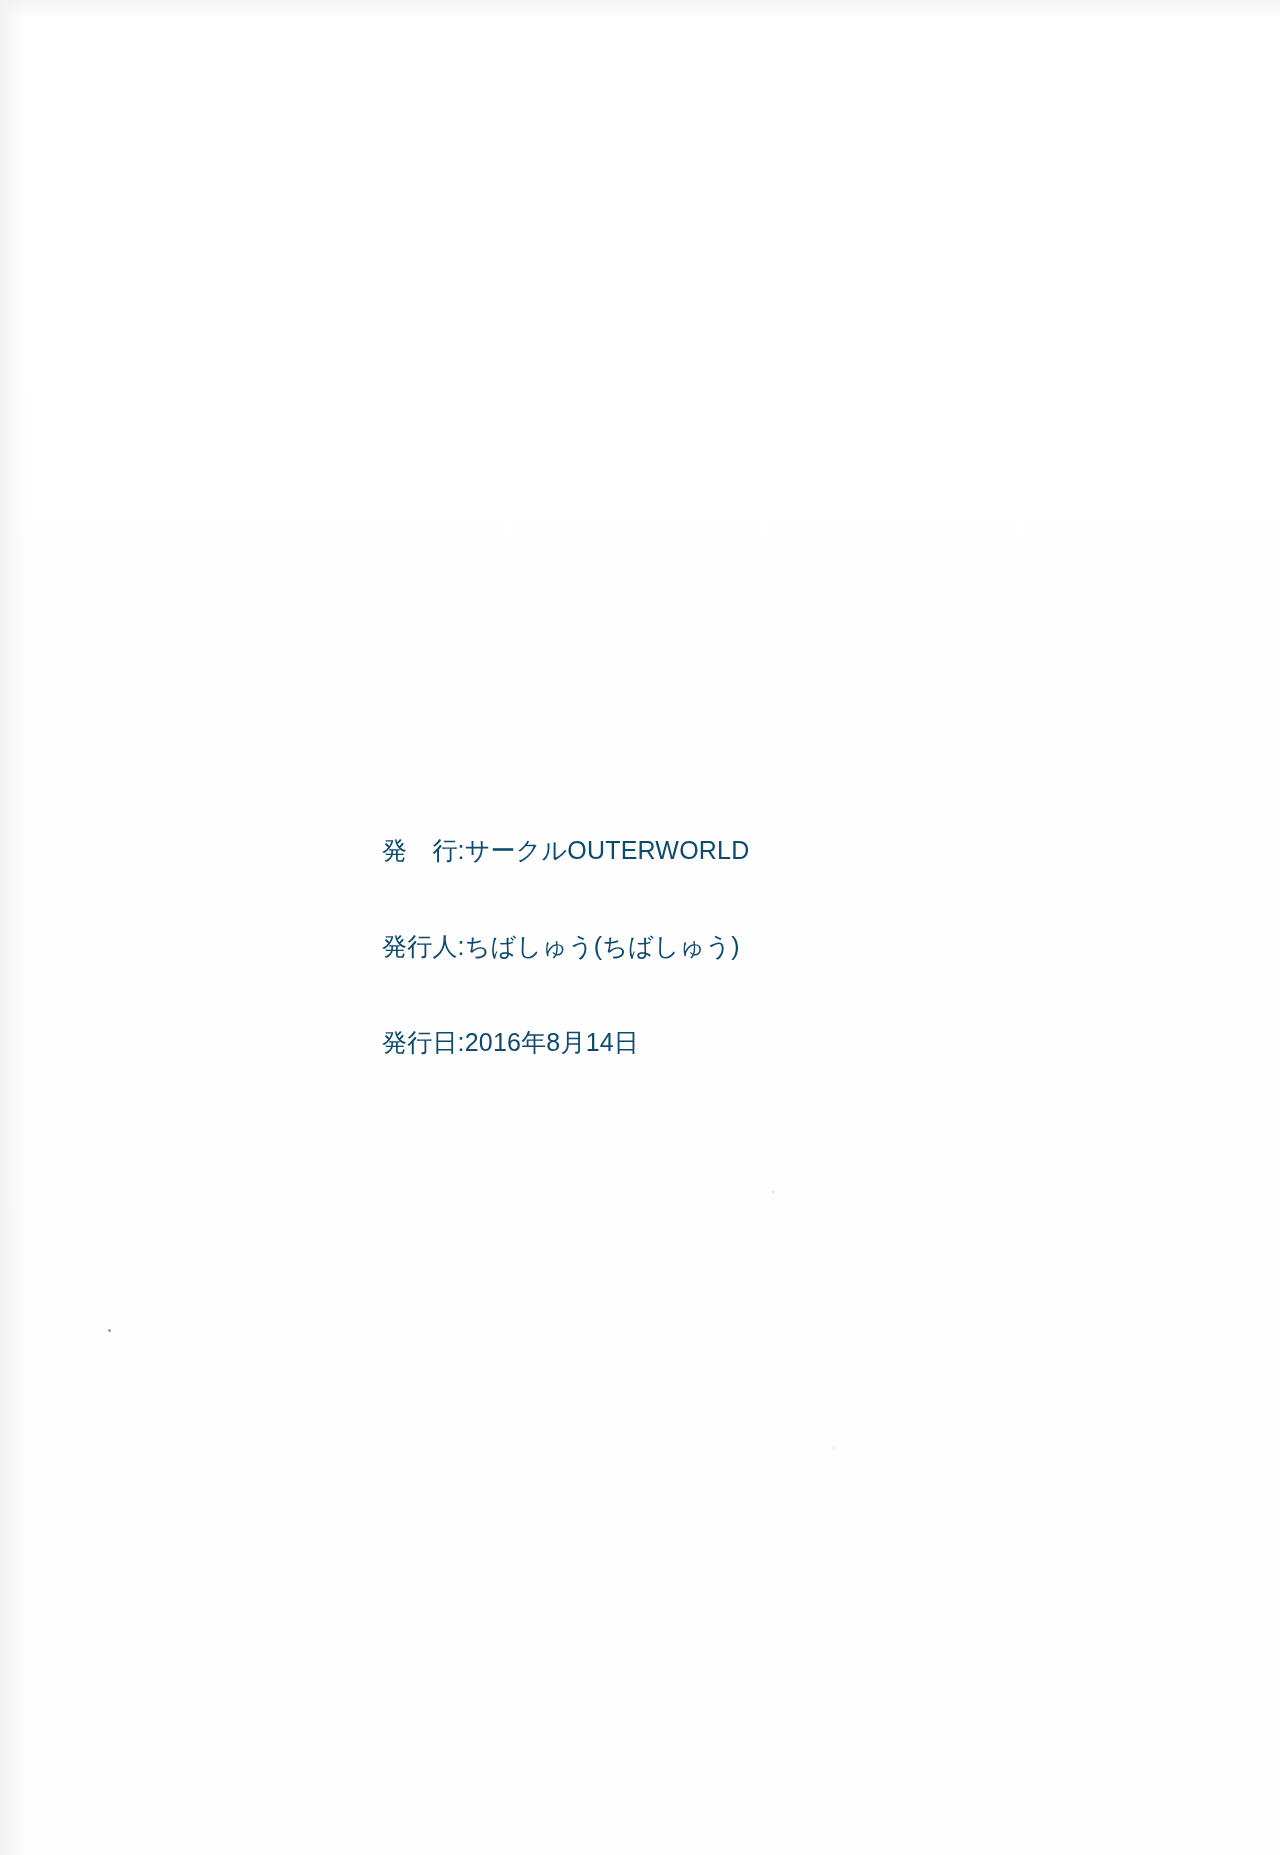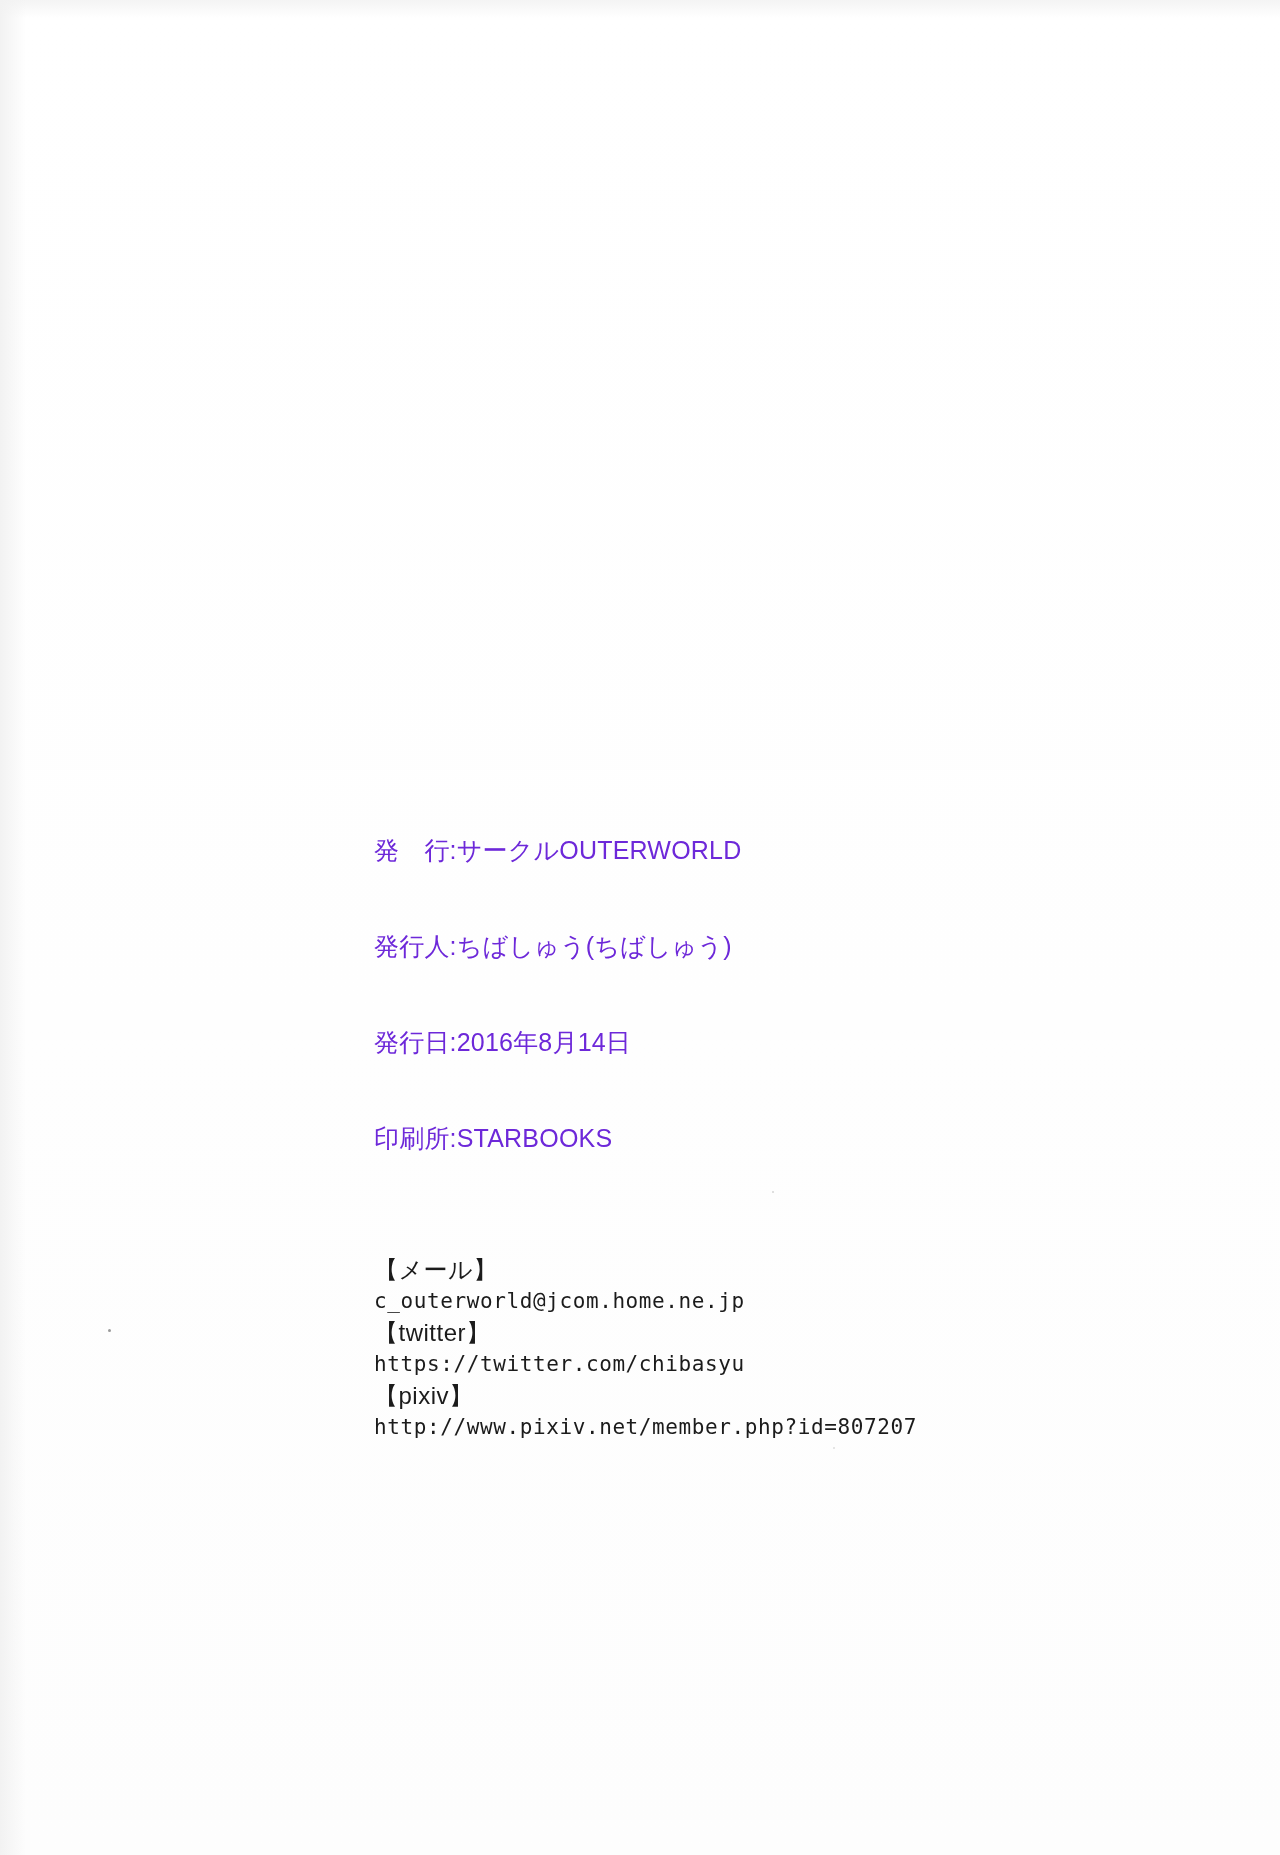--- a/index.html
+++ b/index.html
@@ -29,23 +29,24 @@
   .colophon {
     position: absolute;
     left: 374px;
     top: 770px;
     width: 700px;
   }
   .imprint-block {
     font-family: "Liberation Sans", sans-serif;
     font-size: 25px;
     line-height: 32px;
-    color: #6d28d9;
+    color: #0c4a6e;
     letter-spacing: 0.2px;
     white-space: pre;
+    margin-left: 8px;
   }
   .imprint-line {
     display: block;
     white-space: pre;
   }
   .contact-heading {
     margin-top: 43px;
     font-family: "Liberation Sans", sans-serif;
     font-size: 25px;
     line-height: 30px;
@@ -102,31 +103,22 @@
   <div class="paper-tint"></div>
   <div class="edge-shade-top"></div>
   <div class="edge-shade-left"></div>
 
   <div class="colophon">
 
     <div class="imprint-block">
       <span class="imprint-line">発　行:サークルOUTERWORLD</span>
       <span class="imprint-line">発行人:ちばしゅう(ちばしゅう)</span>
       <span class="imprint-line">発行日:2016年8月14日</span>
-      <span class="imprint-line">印刷所:STARBOOKS</span>
     </div>
 
 
-    <div class="contact-block">
-      <span class="contact-label">【メール】</span>
-      <span class="contact-value">c_outerworld@jcom.home.ne.jp</span>
-      <span class="contact-label">【twitter】</span>
-      <span class="contact-value">https://twitter.com/chibasyu</span>
-      <span class="contact-label">【pixiv】</span>
-      <span class="contact-value">http://www.pixiv.net/member.php?id=807207</span>
-    </div>
 
   </div>
 
   <div class="speck a"></div>
   <div class="speck b"></div>
   <div class="speck c"></div>
 </div>
 
 </body></html>

